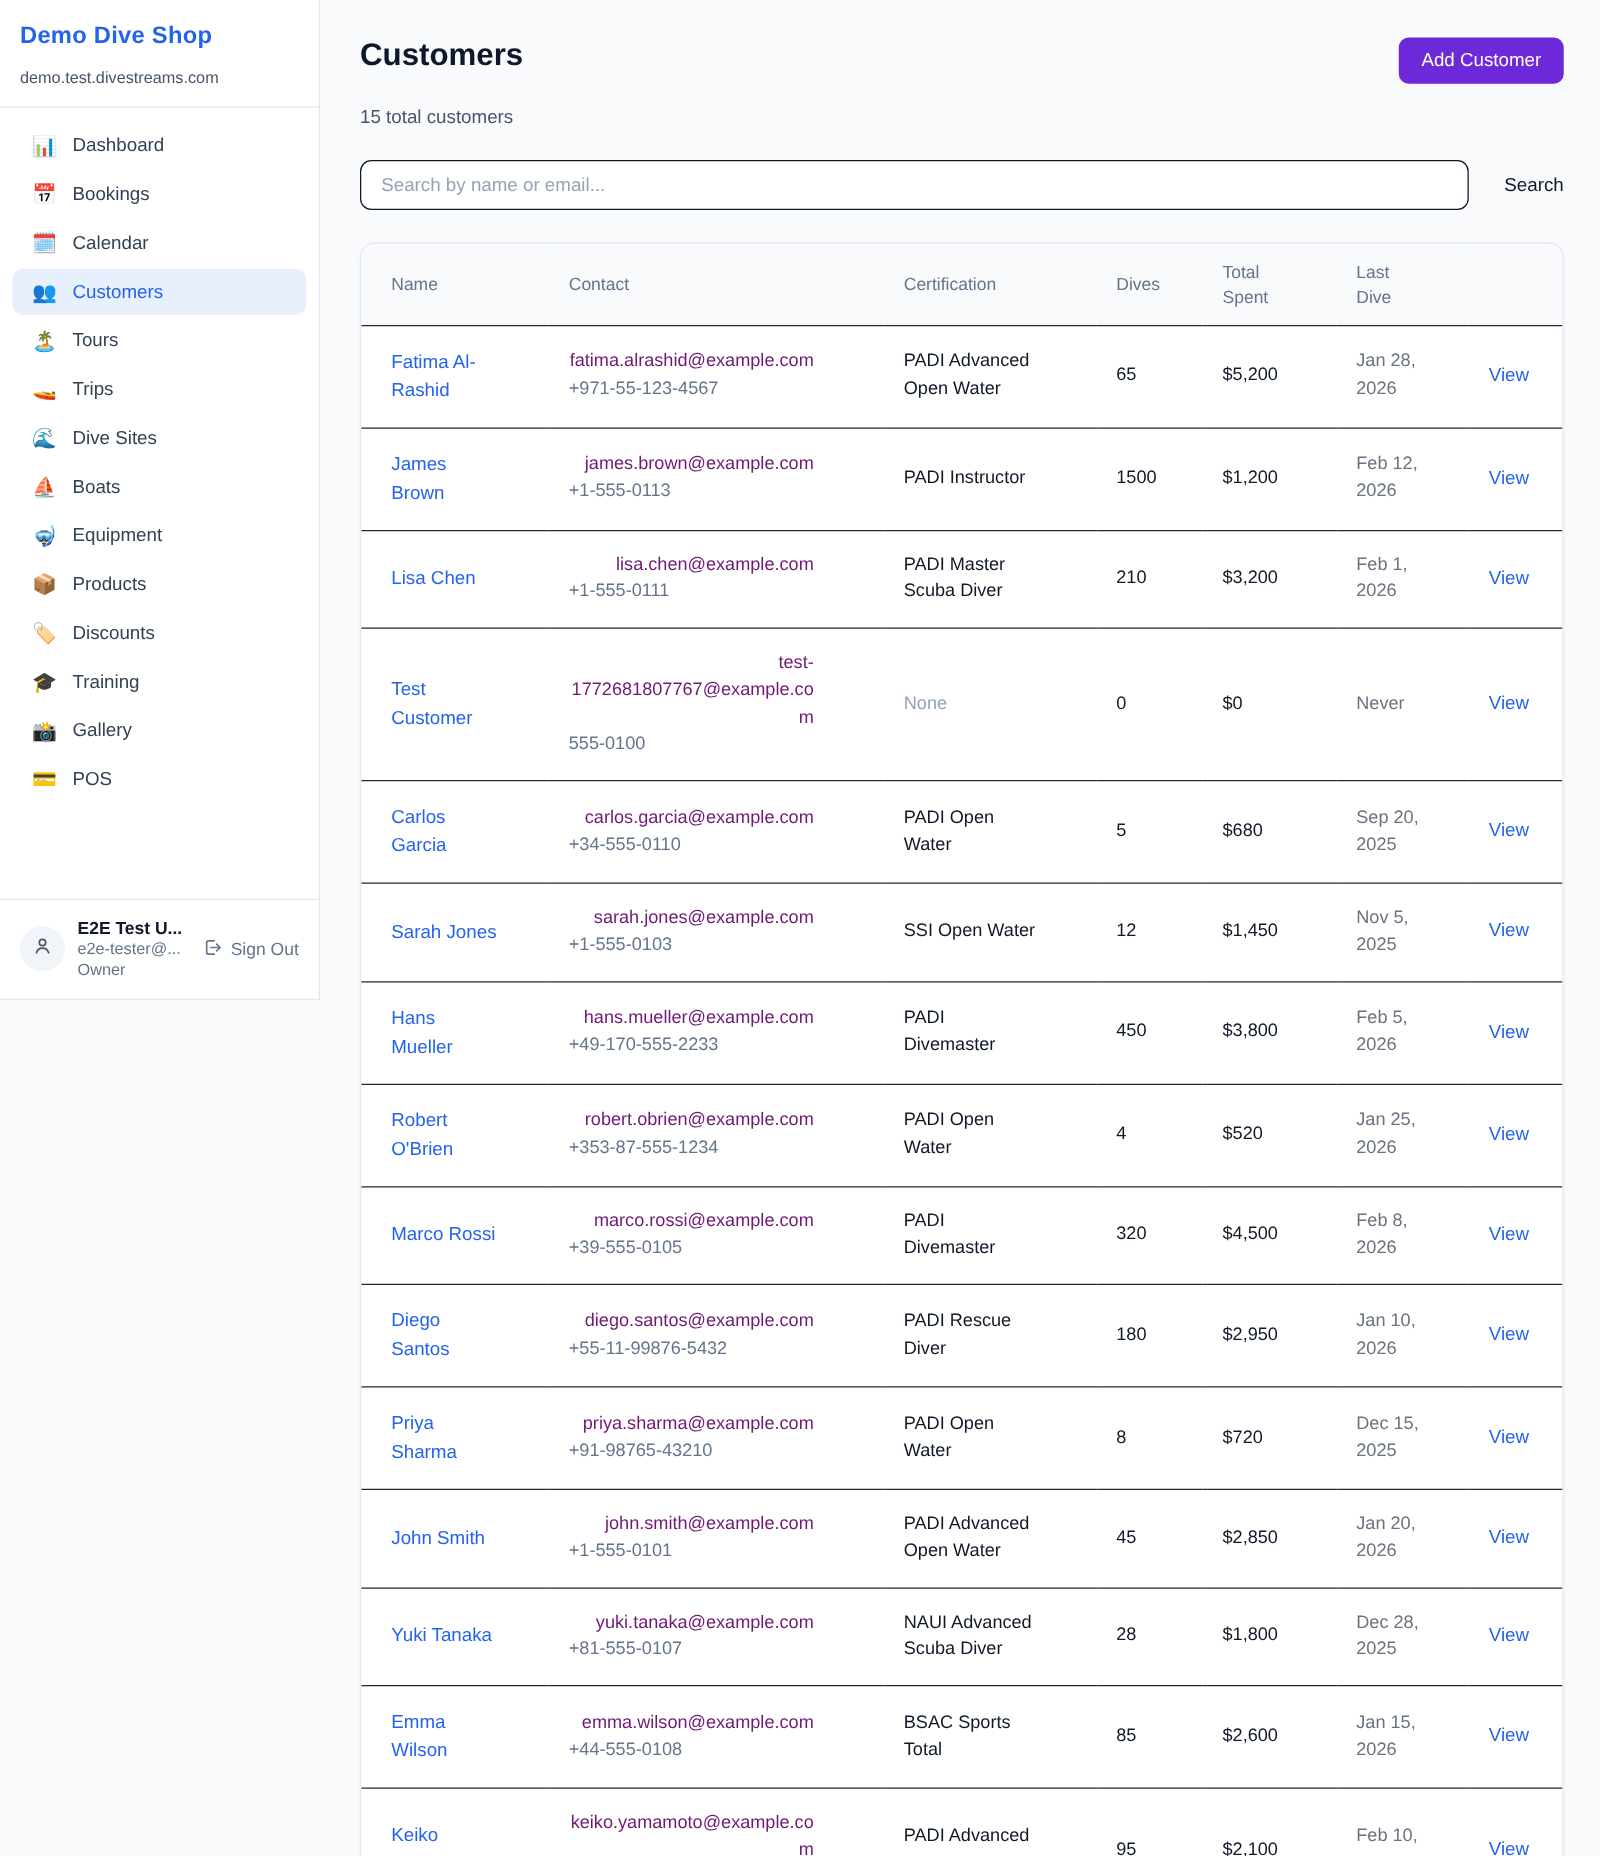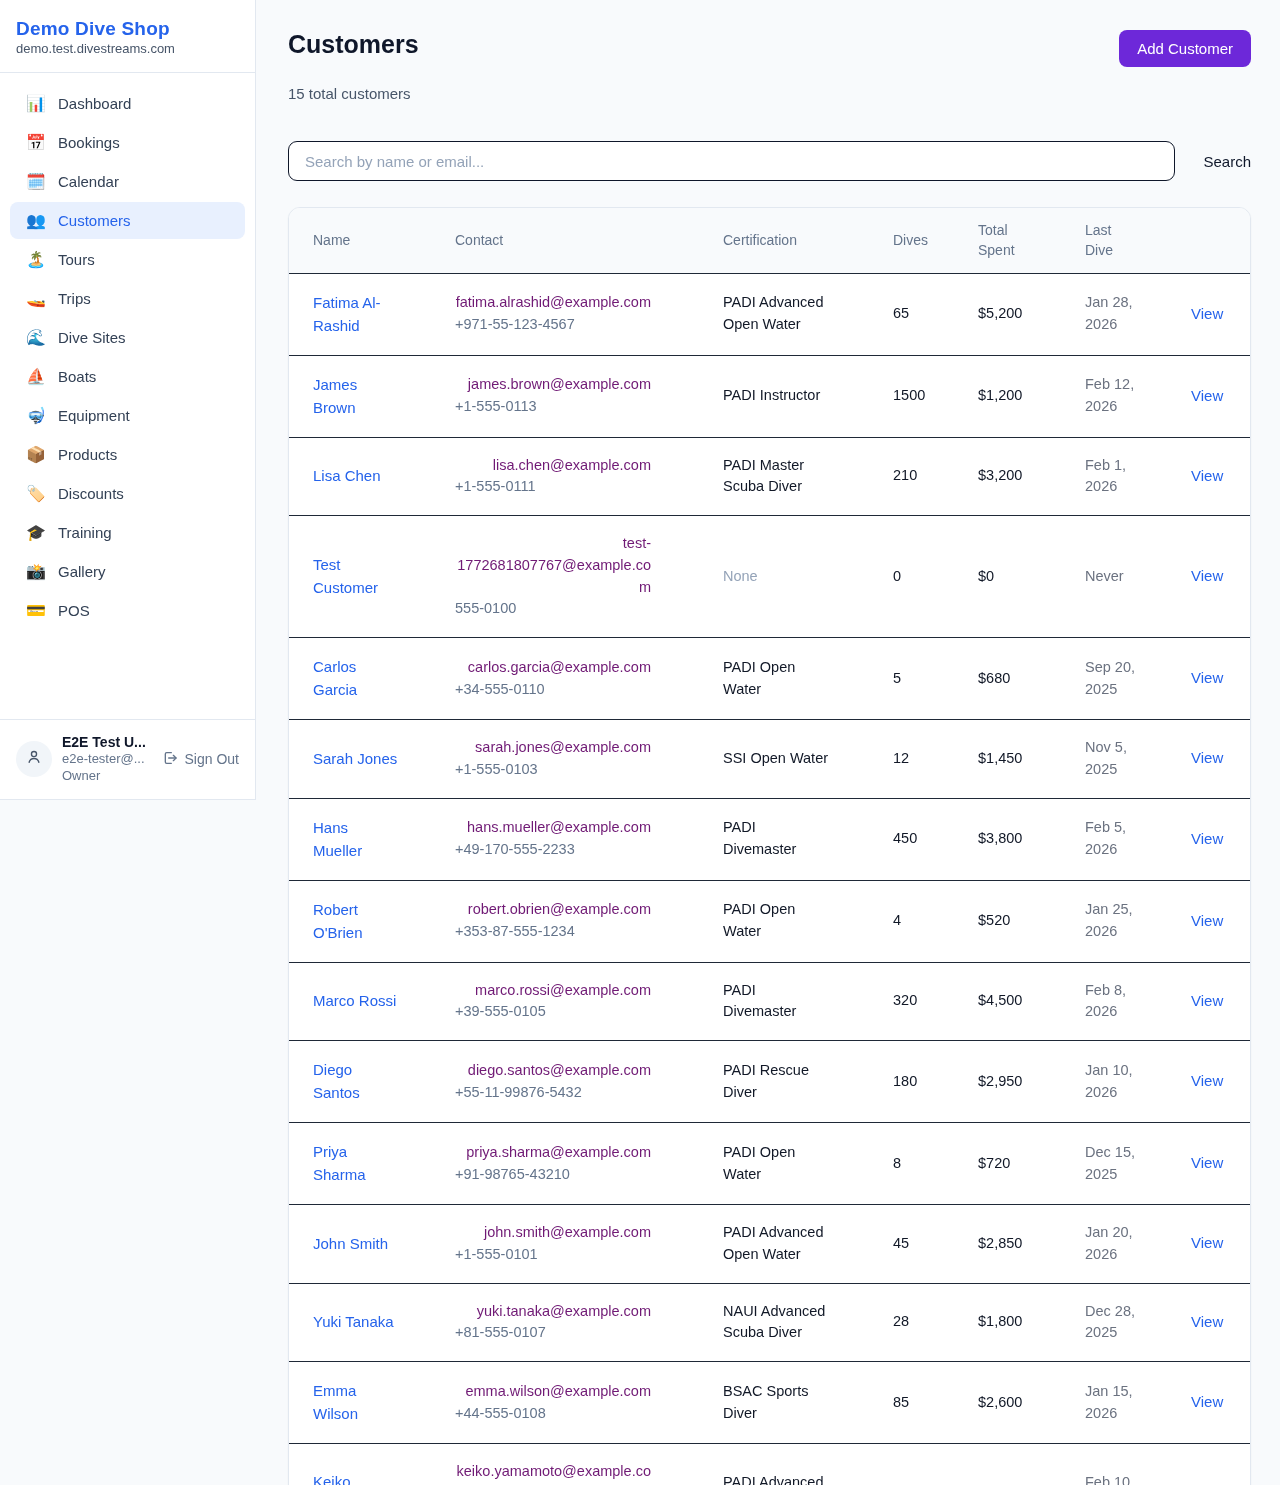--- a/index.html
+++ b/index.html
@@ -5,21 +5,21 @@
   * { margin:0; padding:0; box-sizing:border-box; }
   html,body { width:1280px; min-height:1485px; background:#f8fafc;
     font-family:"Liberation Sans", sans-serif; color:#0f172a; }
   body { display:flex; align-items:flex-start; }
 
   
   .sidebar { width:256px; height:800px; background:#ffffff; border-right:1px solid #e2e8f0;
     border-bottom:1px solid #e2e8f0; display:flex; flex-direction:column; flex-shrink:0; }
   .side-head { padding:18px 16px 16px; border-bottom:1px solid #e2e8f0; }
   .shop-title { font-size:19px; font-weight:700; color:#2563eb; letter-spacing:.2px; }
-  .shop-sub { font-size:13px; color:#475569; margin-top:1px; }
+  .shop-sub { font-size:13px; color:#475569; margin-top:14px; }
   .nav { padding:10px 0 0; }
   .nav-item { display:flex; align-items:center; gap:12px; margin:2px 10px; padding:10px 16px;
     border-radius:8px; font-size:15px; color:#334155; cursor:pointer; }
   .nav-item.active { background:#e8f0fe; color:#2563eb; font-weight:500; }
   .nav-icon { width:20px; font-size:16px; line-height:1; text-align:center;
     font-family:"DejaVu Sans", sans-serif; }
   .side-foot { margin-top:auto; border-top:1px solid #e2e8f0; padding:14px 16px;
     display:flex; align-items:center; gap:10px; }
   .avatar { width:36px; height:36px; border-radius:50%; background:#f1f5f9; flex-shrink:0;
     display:flex; align-items:center; justify-content:center; }
@@ -31,21 +31,21 @@
 
   
   .main { flex:1; padding:30px 32px 26px; }
   .page-head { display:flex; justify-content:space-between; align-items:flex-start; }
   .page-title { font-size:25px; font-weight:700; color:#0f172a; }
   .page-sub { font-size:15px; color:#475569; margin-top:26px; }
   .btn-primary { background:#6d28d9; color:#fff; border:none; border-radius:8px;
     padding:10px 18px; font-size:15px; font-weight:500; cursor:pointer;
     font-family:"Liberation Sans", sans-serif; }
 
-  .search-row { display:flex; align-items:center; margin-top:39px; }
+  .search-row { display:flex; align-items:center; margin-top:26px; }
   .search-input { flex:1; height:40px; border:1px solid #0f172a; border-radius:9px;
     padding:0 16px; font-size:15px; background:#fff; color:#0f172a; outline:none;
     font-family:"Liberation Sans", sans-serif; }
   .search-input::placeholder { color:#94a3b8; }
   .search-btn { background:none; border:none; margin-left:28px; font-size:15px; color:#0f172a;
     cursor:pointer; font-family:"Liberation Sans", sans-serif; }
 
   .card { margin-top:26px; background:#fff; border:1px solid #e2e8f0; border-radius:12px;
     overflow:hidden; box-shadow:0 1px 2px rgba(15,23,42,.05); }
   table { width:100%; border-collapse:collapse; table-layout:fixed; }
@@ -368,21 +368,21 @@
     <td class="t-last">Dec 28, 2025</td>
     <td class="t-view"><a class="view-link">View</a></td>
   </tr>
 
   <tr>
     <td class="t-name"><a class="name-link">Emma Wilson</a></td>
     <td class="t-contact">
       <div class="email">emma.wilson@example.com</div>
       <div class="phone">+44-555-0108</div>
     </td>
-    <td class="t-cert">BSAC Sports Diver</td>
+    <td class="t-cert">BSAC Sports Total</td>
     <td class="t-dives">85</td>
     <td class="t-spent">$2,600</td>
     <td class="t-last">Jan 15, 2026</td>
     <td class="t-view"><a class="view-link">View</a></td>
   </tr>
 
   <tr>
     <td class="t-name"><a class="name-link">Keiko Yamamoto</a></td>
     <td class="t-contact">
       <div class="email">keiko.yamamoto@example.com</div>

